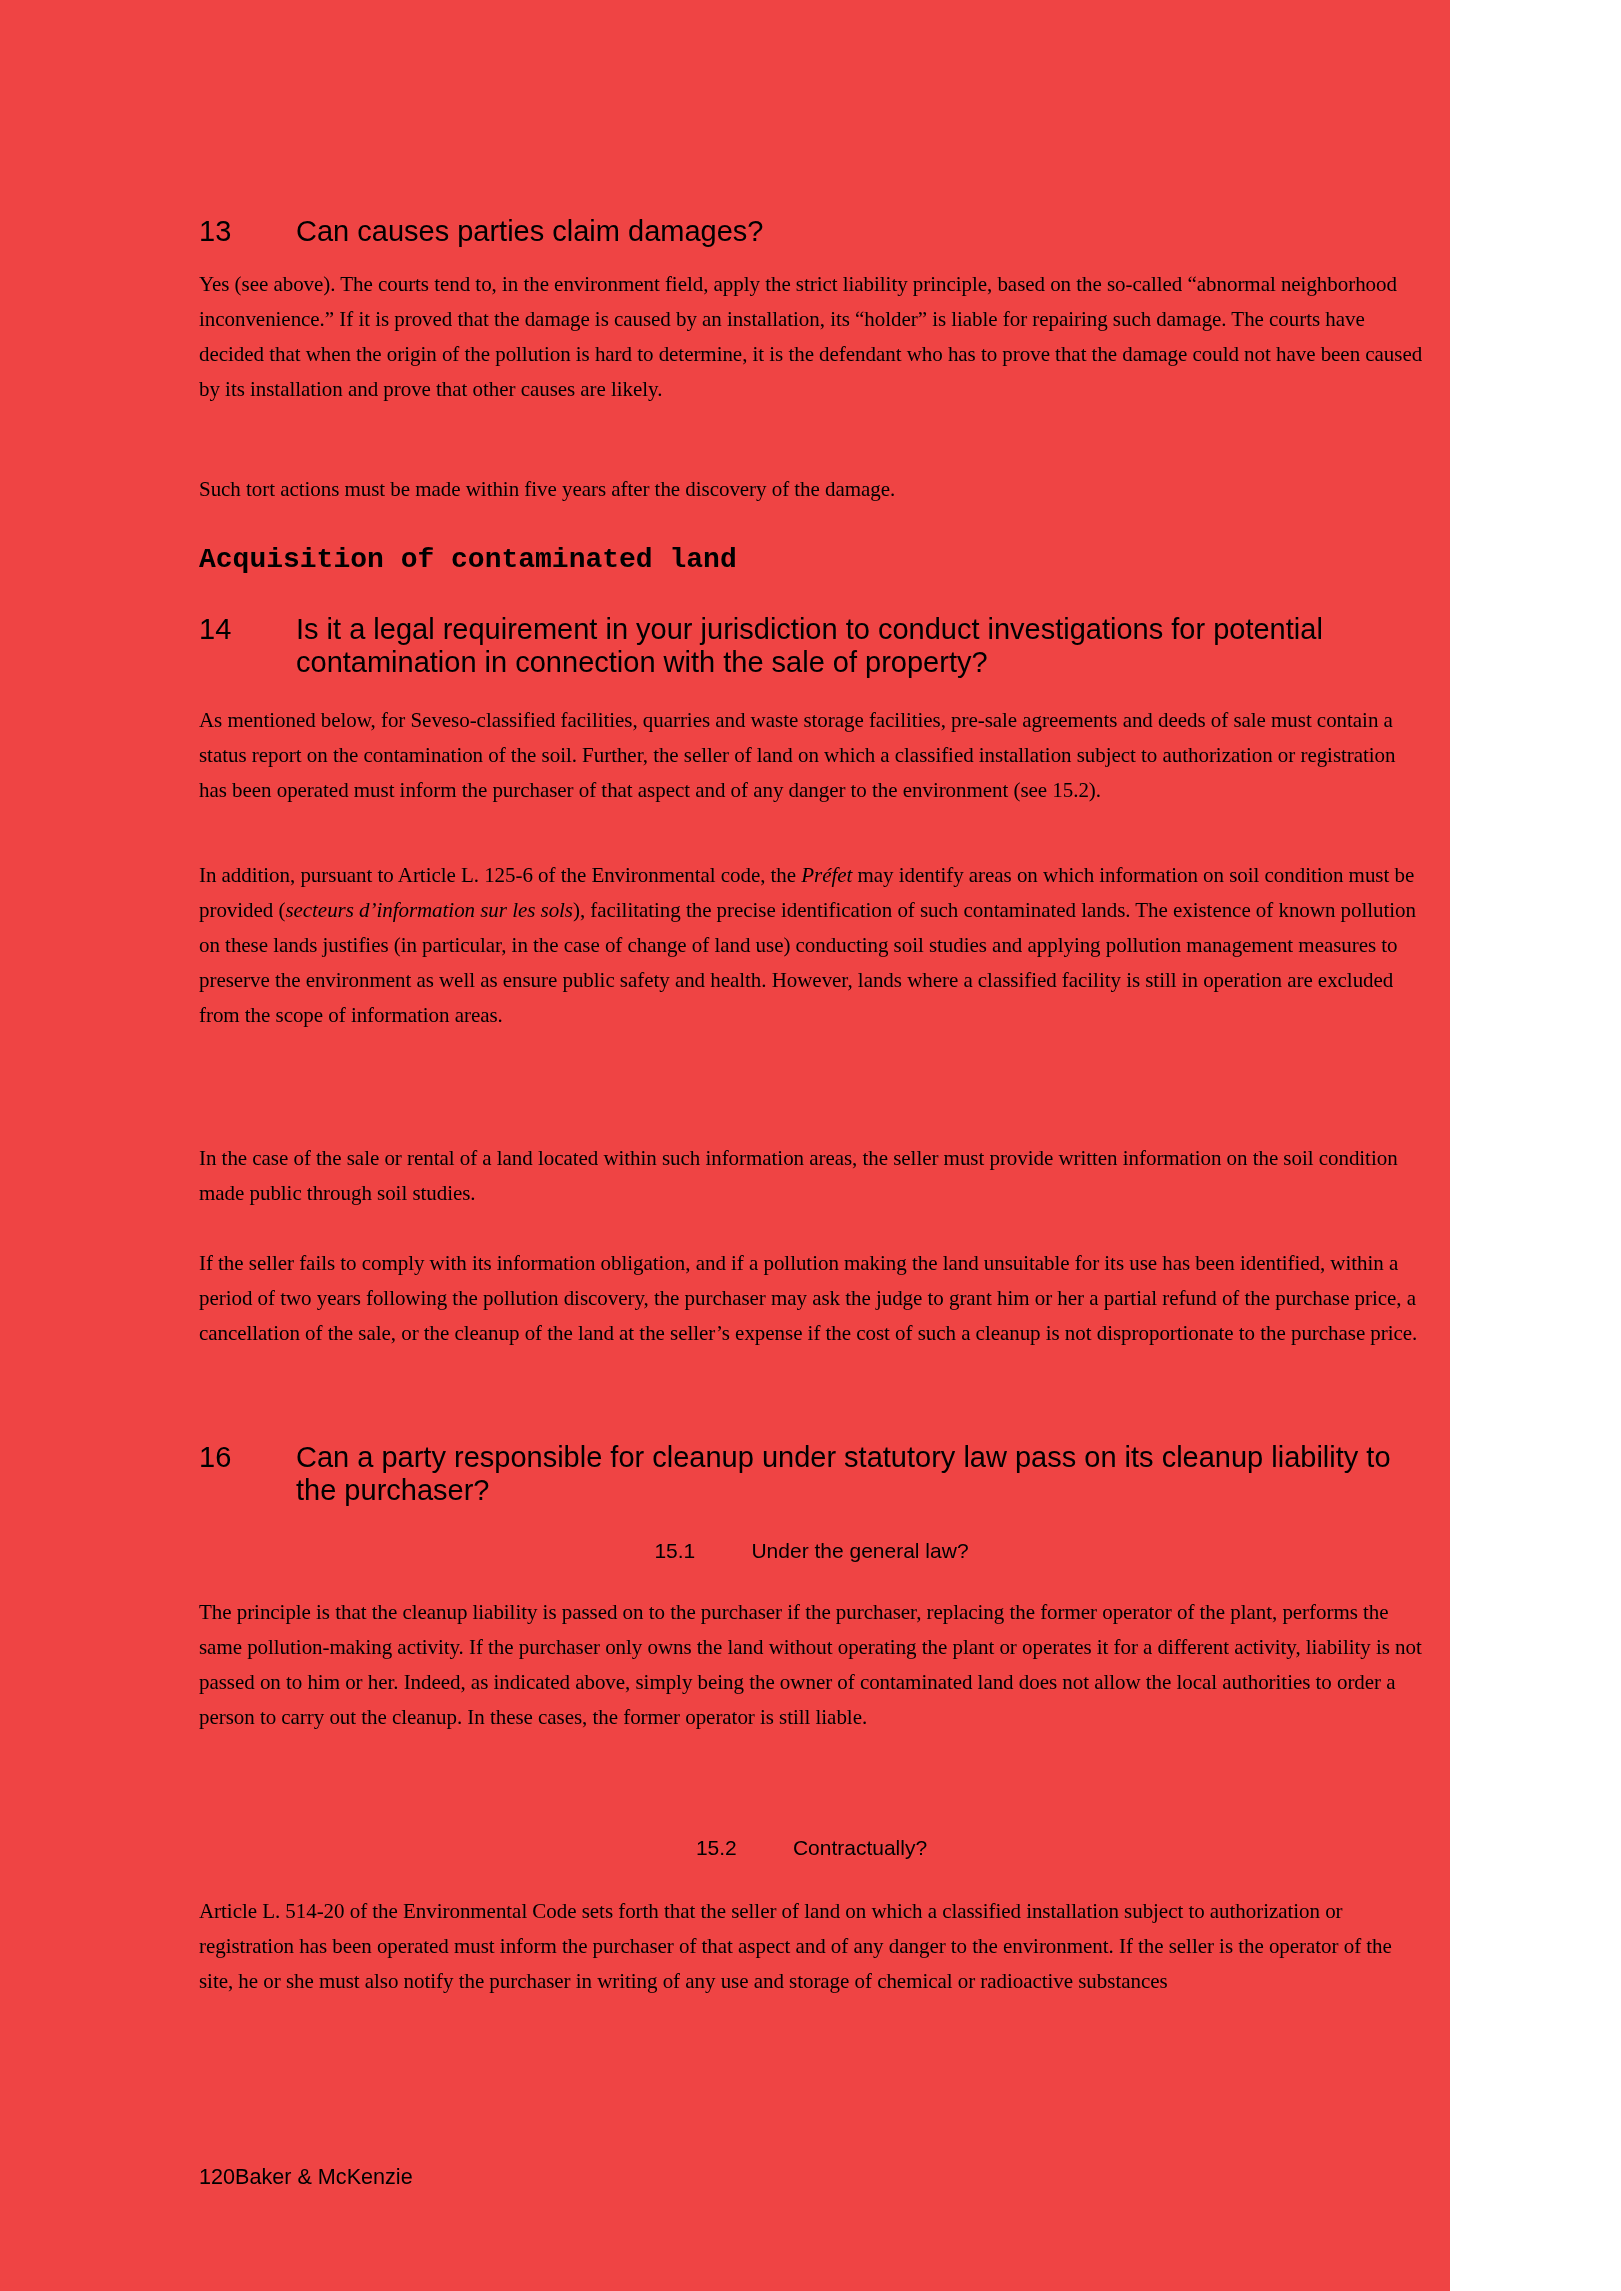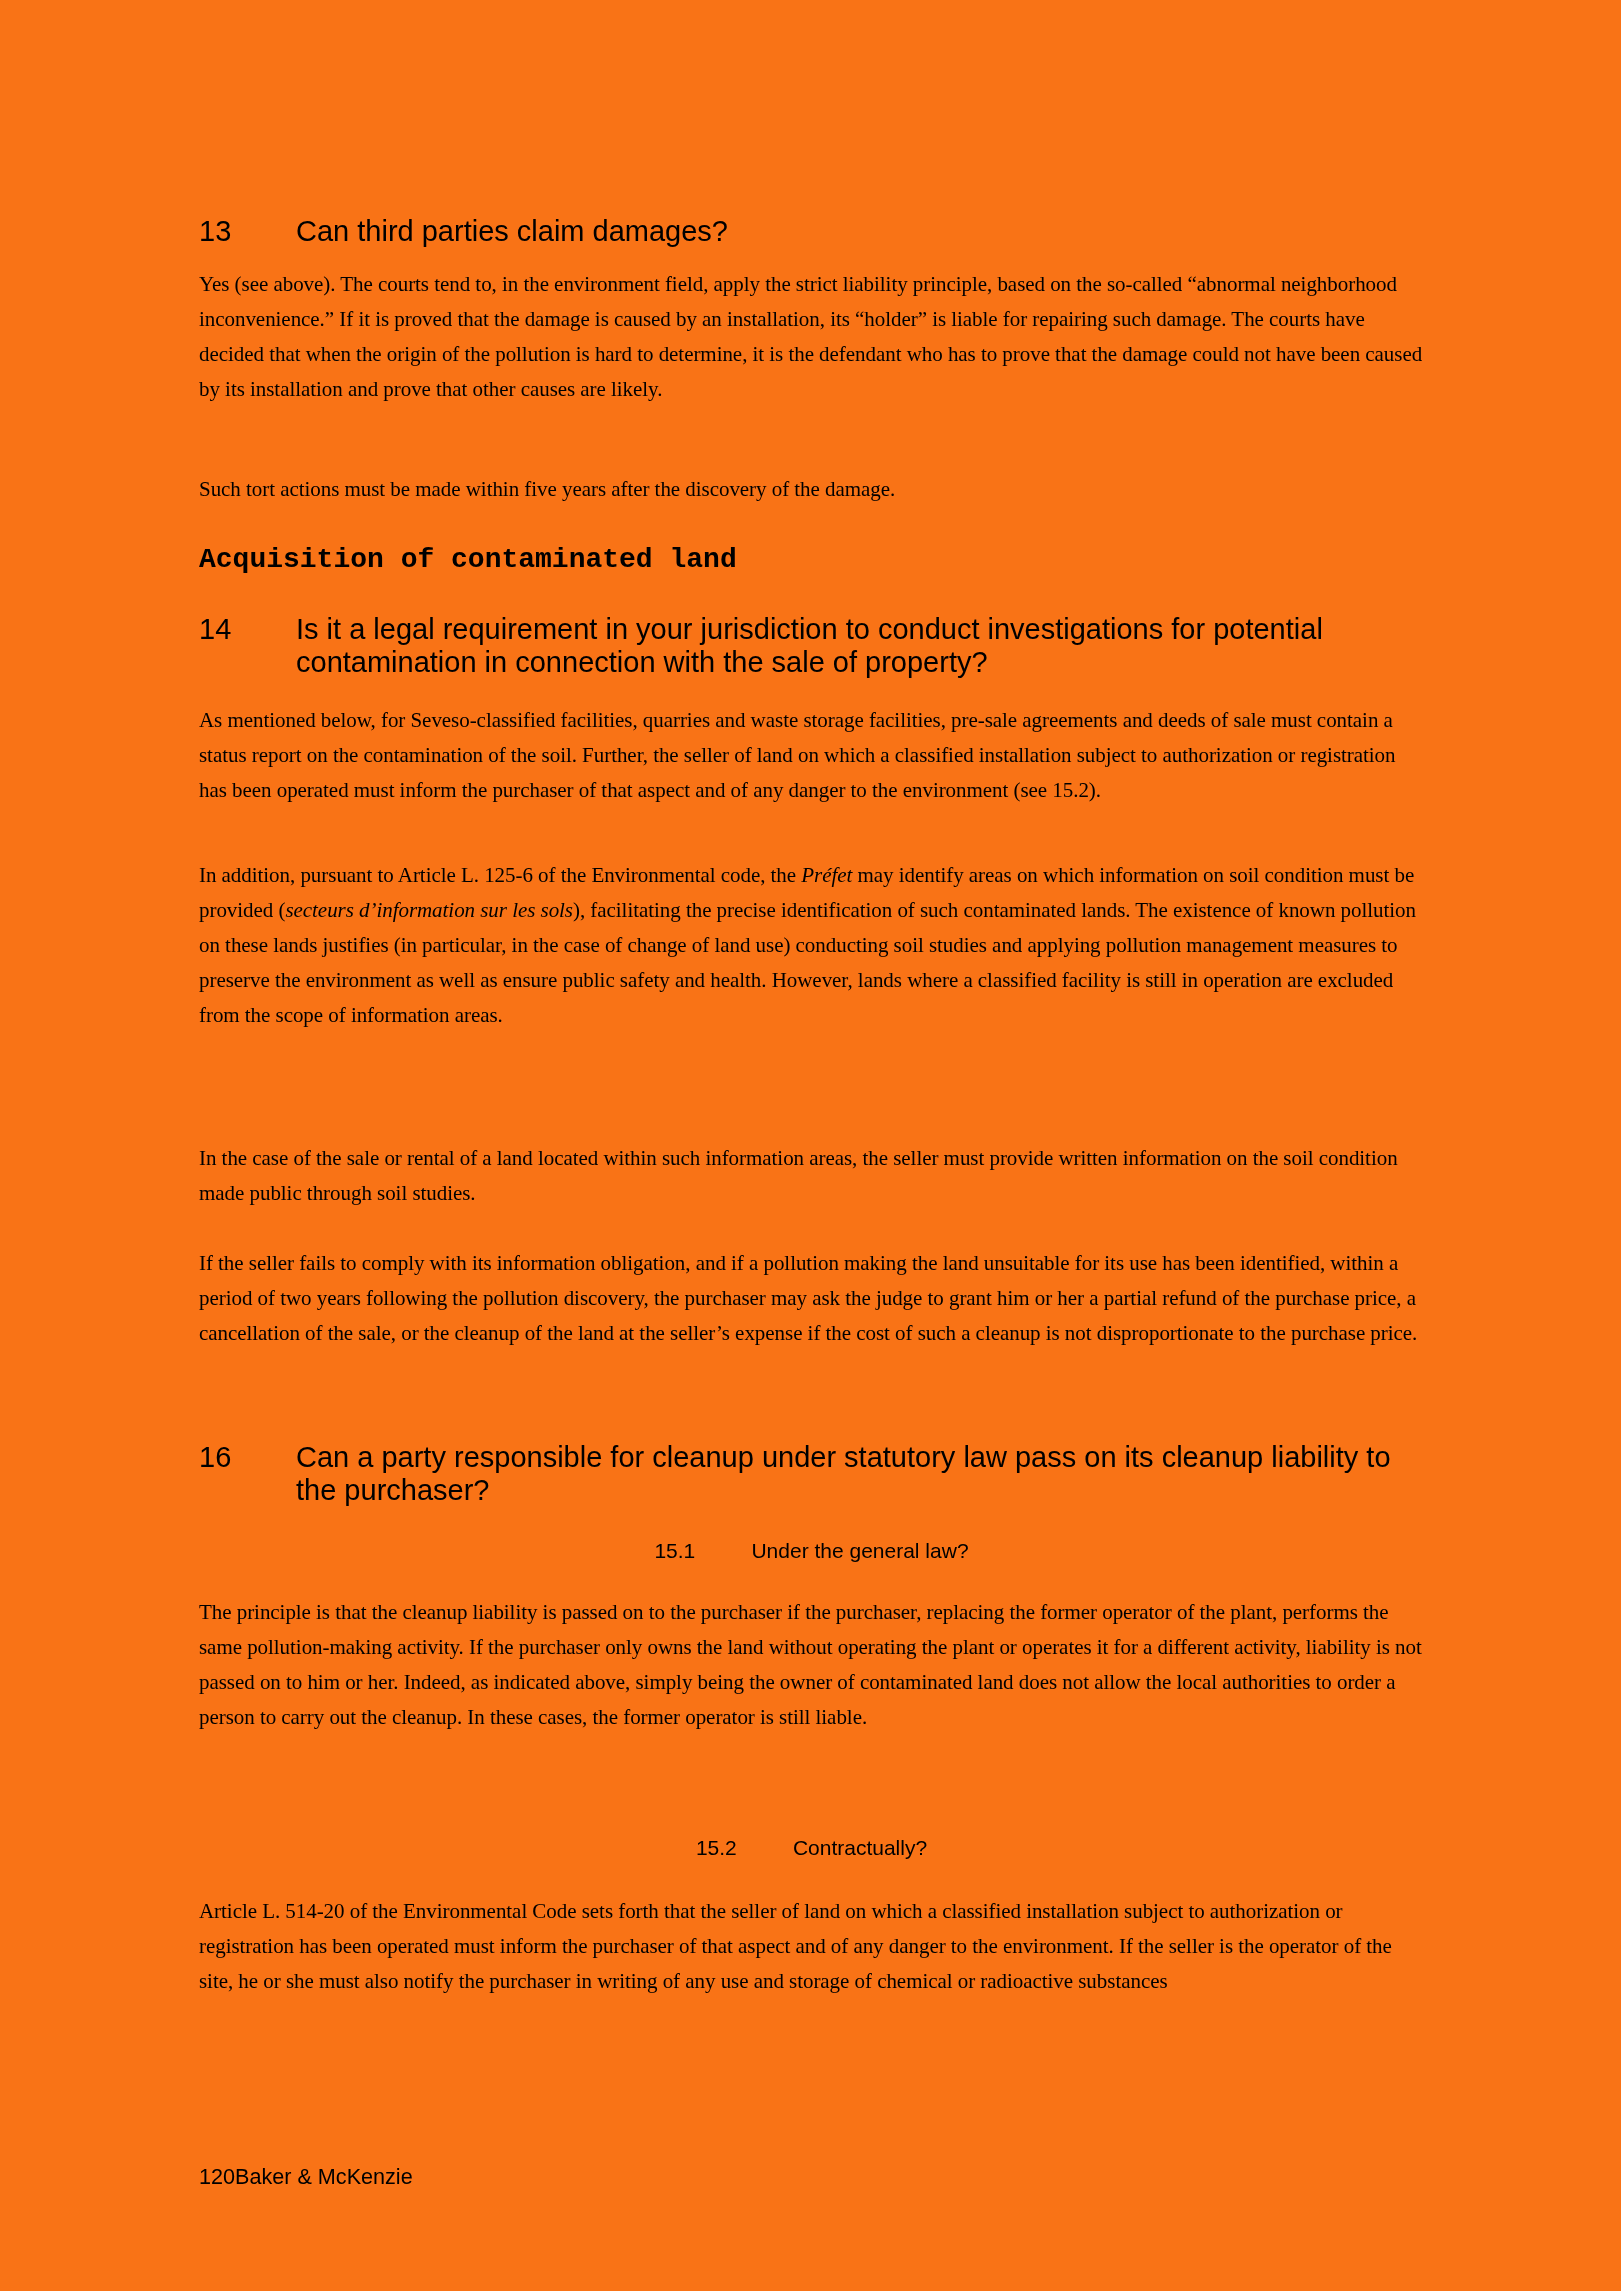--- a/index.html
+++ b/index.html
@@ -1,17 +1,17 @@
 <!DOCTYPE html>
 <html><head>
   <meta charset="utf-8">
   <style>
     html, body { margin: 0; padding: 0; background: #ffffff; }
     body { width: 1621px; height: 2292px; position: relative; overflow: hidden; color: #000000; }
-    .page { position: absolute; left: 0; top: 0; width: 1621px; height: 2292px; background: #f97316; }
+    .page { position: absolute; left: 0; top: 0; width: 1450px; height: 2292px; background: #ef4444; }
     .blk { position: absolute; left: 199px; width: 1225px; margin: 0; }
     .body-text {
       font-family: "Liberation Serif", "DejaVu Serif", serif;
       font-size: 21px;
       line-height: 35px;
       letter-spacing: -0.05px;
     }
     .body-text em { font-style: italic; }
     .qhead {
       font-family: "Liberation Sans", "DejaVu Sans", sans-serif;
@@ -42,21 +42,21 @@
       display: flex; justify-content: flex-start;
     }
   </style>
 </head>
 <body>
 
 <div class="page">
 
   <div class="blk qhead" style="top:215px;">
     <span class="num">13</span>
-    <span class="txt">Can third parties claim damages?</span>
+    <span class="txt">Can causes parties claim damages?</span>
   </div>
 
   <p class="blk body-text" style="top:267px;">Yes (see above). The courts tend to, in the environment field, apply the strict liability principle, based on the so-called “abnormal neighborhood inconvenience.” If it is proved that the damage is caused by an installation, its “holder” is liable for repairing such damage. The courts have decided that when the origin of the pollution is hard to determine, it is the defendant who has to prove that the damage could not have been caused by its installation and prove that other causes are likely.</p>
   <p class="blk body-text" style="top:472px;">Such tort actions must be made within five years after the discovery of the damage.</p>
 
   <h2 class="blk section-title" style="top:539px;">Acquisition of contaminated land</h2>
 
   <div class="blk qhead" style="top:613px;">
     <span class="num">14</span>
     <span class="txt">Is it a legal requirement in your jurisdiction to conduct investigations for potential contamination in connection with the sale of property?</span>

